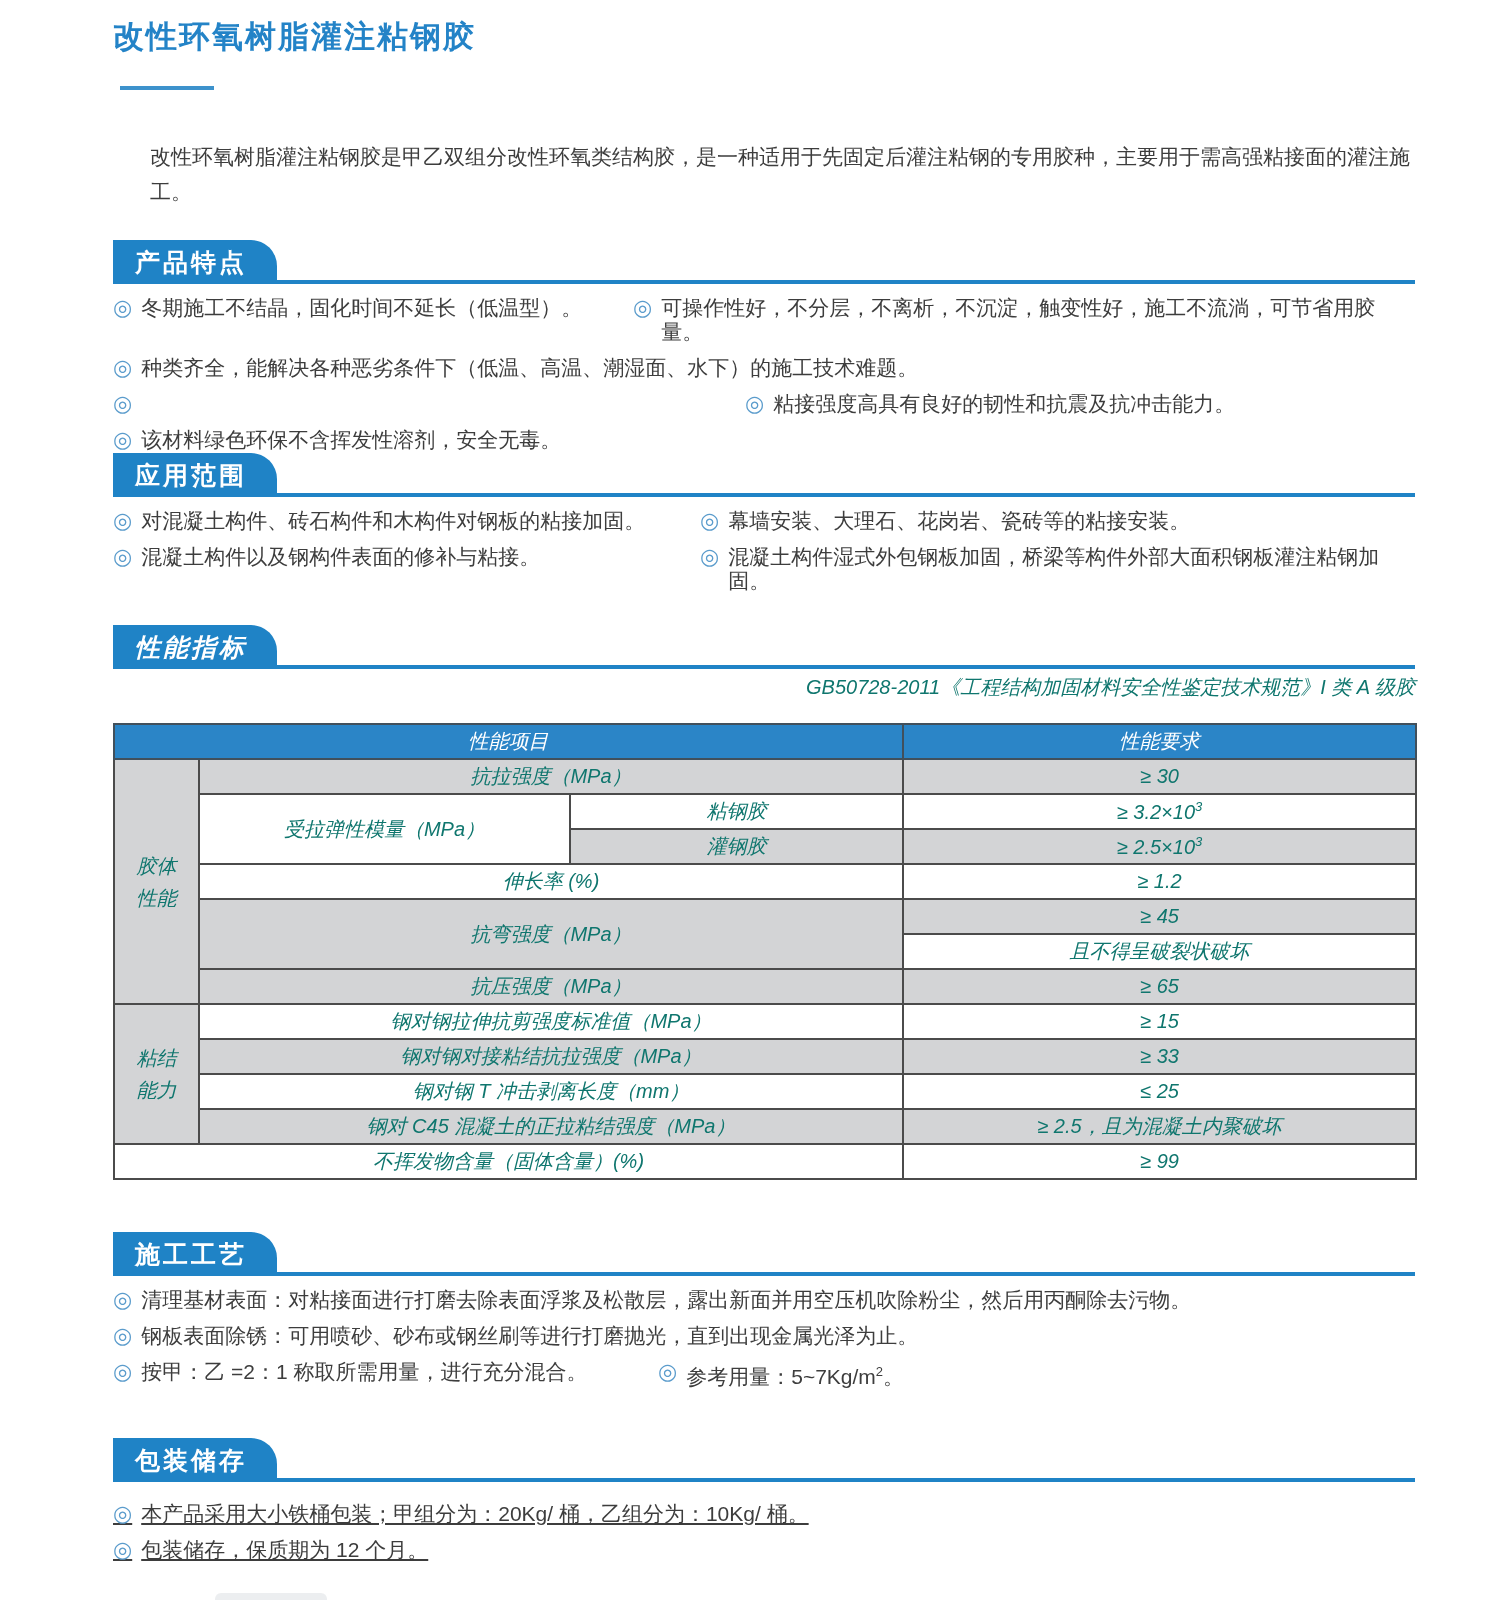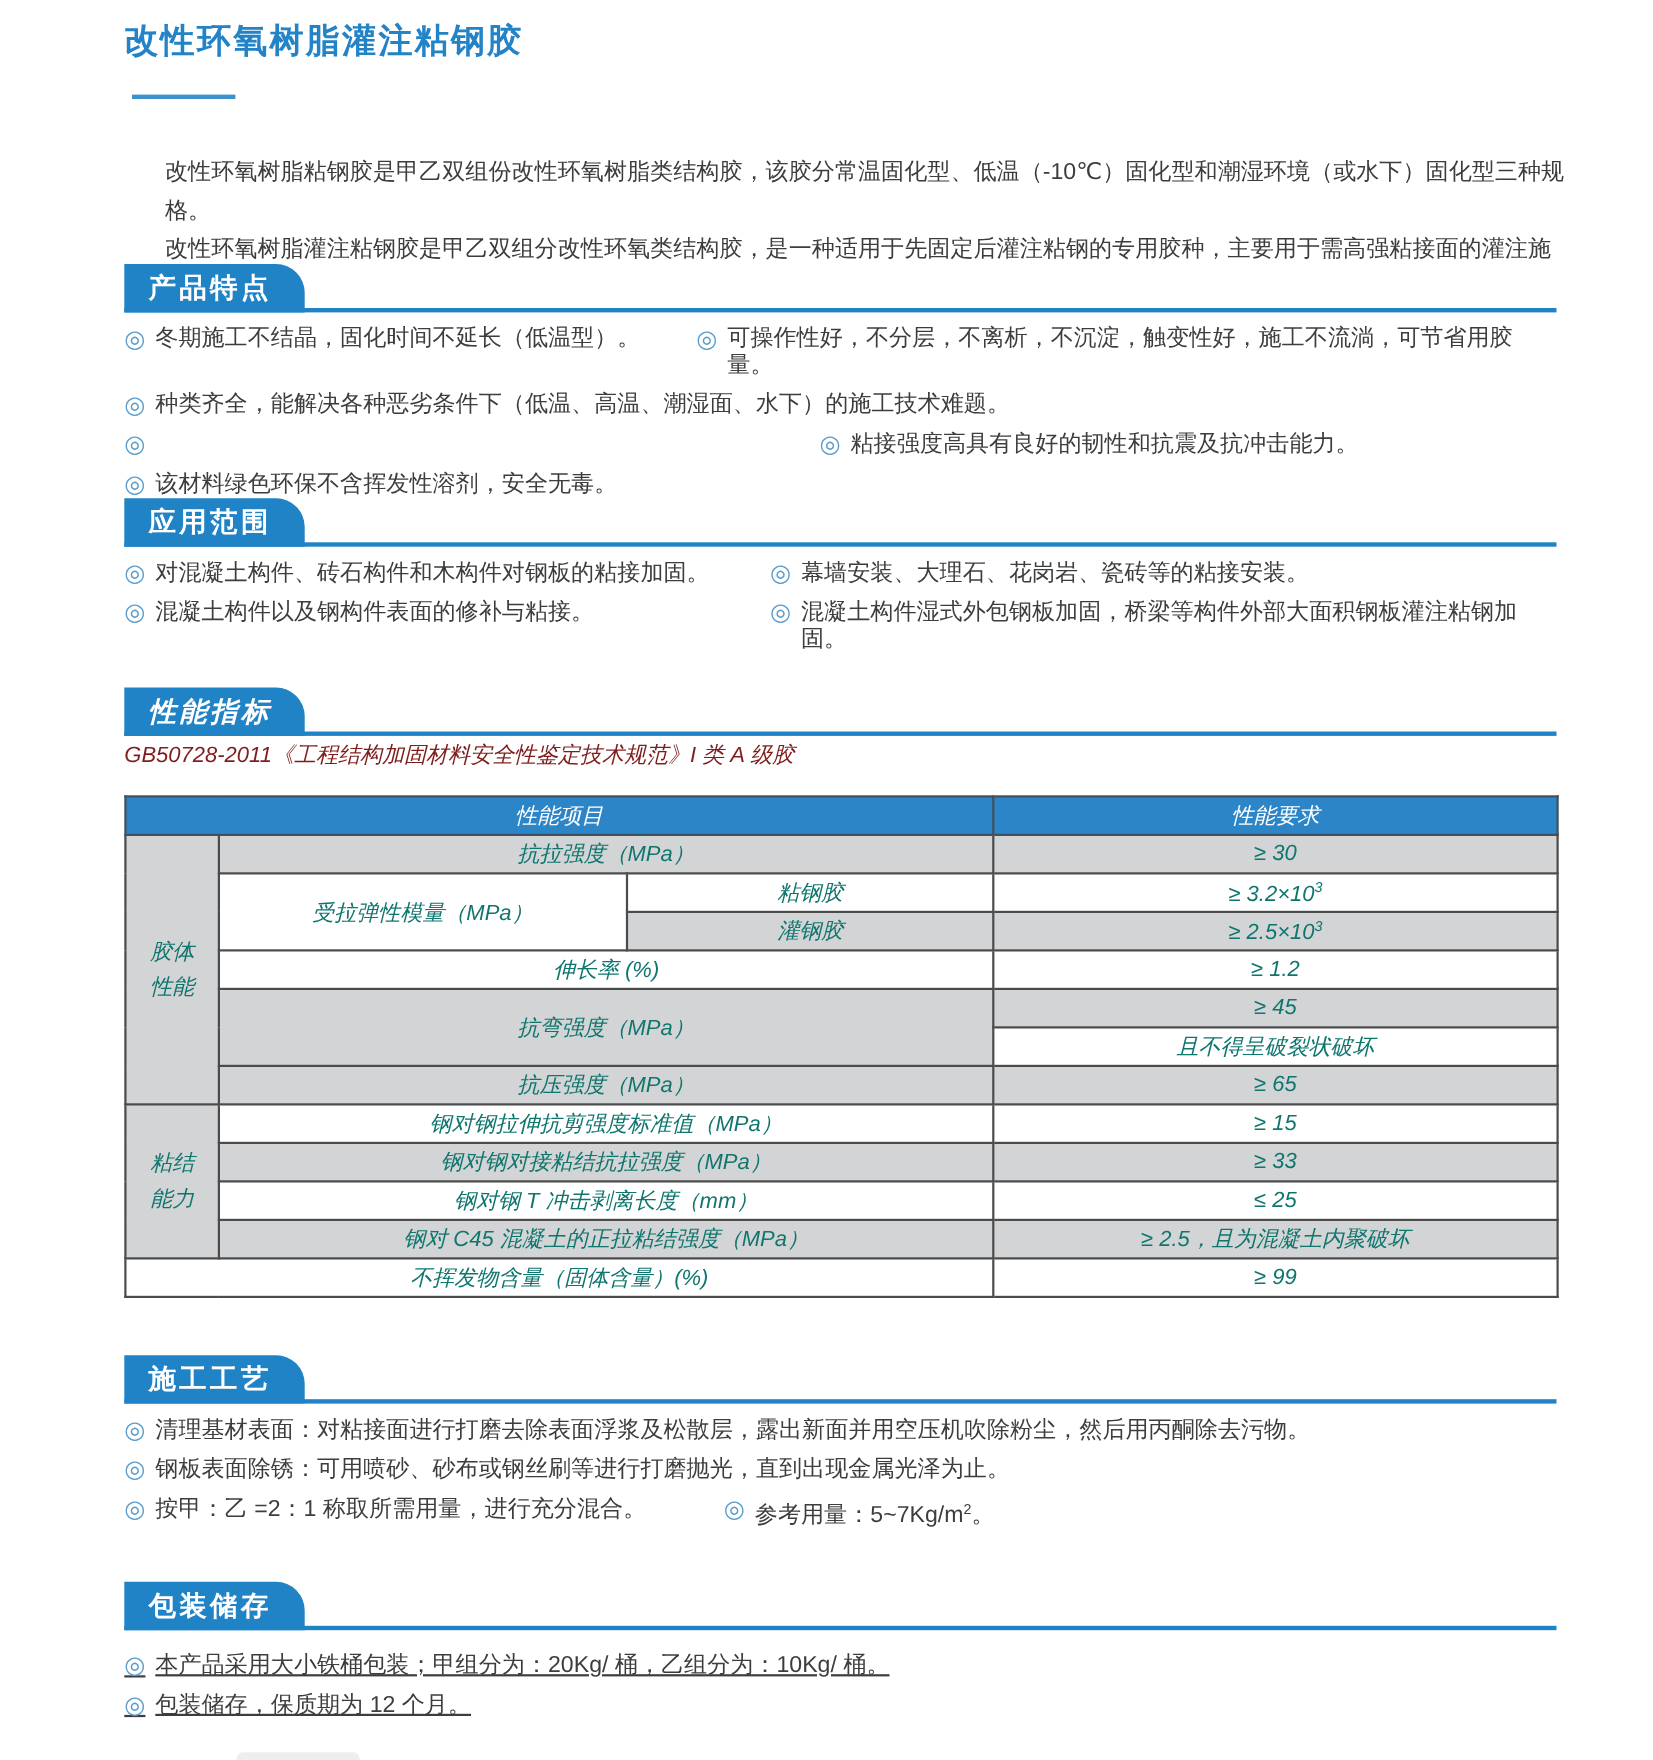--- a/index.html
+++ b/index.html
@@ -33,21 +33,21 @@
   .brow{display:flex;align-items:flex-start;margin-bottom:12px;}
   .bitem{display:flex;align-items:flex-start;}
   .w520{width:520px;flex:none;}
   .w587{width:587px;flex:none;}
   .w632{width:632px;flex:none;}
   .w545{width:545px;flex:none;}
   .bi{color:#5B9CCC;font-size:22px;line-height:24px;margin-right:9px;flex:none;}
   .btext{font-size:21px;line-height:24px;color:#3d3d3d;}
   sup{font-size:13px;}
   
-  .tcaption{margin-top:4px;text-align:left;font-size:20px;line-height:28px;color:#7f1d1d;}
+  .tcaption{margin-top:4px;text-align:right;font-size:20px;line-height:28px;color:#0f766e;}
   table.perf{
     margin-top:22px;width:1302px;border-collapse:collapse;table-layout:fixed;
   }
   table.perf th,table.perf td{
     border:2px solid #4B4B4B;height:33px;text-align:center;vertical-align:middle;
     font-size:20px;color:#0f766e;padding:0 4px;font-weight:normal;
   }
   table.perf th{
     background:#2B85C7;color:#ffffff;border-color:#41505C;
   }
@@ -56,21 +56,20 @@
   
   .cutoff{left:215px;top:1593px;width:112px;height:7px;background:#dfe3e6;border-radius:6px 6px 0 0;opacity:.6;}
 </style>
 </head>
 <body>
 
 <div class="abs page-title">改性环氧树脂灌注粘钢胶</div>
 <div class="abs title-underline"></div>
 
 <div class="abs intro">
-  <p>改性环氧树脂粘钢胶是甲乙双组份改性环氧树脂类结构胶，该胶分常温固化型、低温（-10℃）固化型和潮湿环境（或水下）固化型三种规格。</p>
   <p>改性环氧树脂灌注粘钢胶是甲乙双组分改性环氧类结构胶，是一种适用于先固定后灌注粘钢的专用胶种，主要用于需高强粘接面的灌注施工。</p>
 </div>
 
 <div class="abs section" style="top:240px;">
   <div class="badge">产品特点</div>
   <div class="rule"></div>
   <div class="rows">
     <div class="brow">
       <div class="bitem w520">
         <span class="bi">◎</span>

